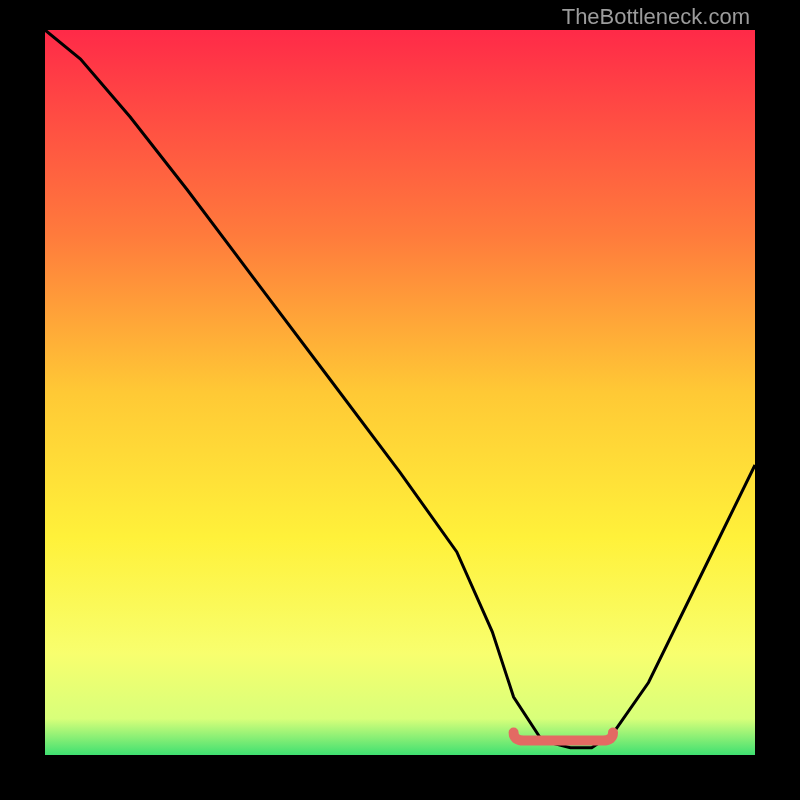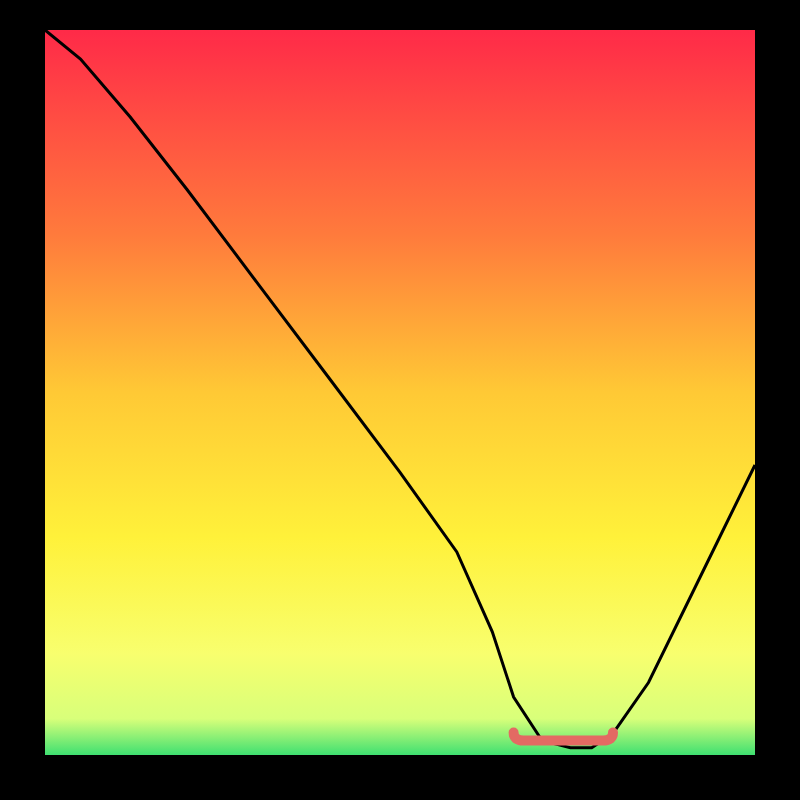--- a/index.html
+++ b/index.html
@@ -15,20 +15,21 @@
 </style>
 </head>
 <body>
 
 <div class="wrap">
   <div class="black-frame frame-left"></div>
   <div class="black-frame frame-right"></div>
   <div class="black-frame frame-top"></div>
   <div class="black-frame frame-bottom"></div>
 
+  <div class="watermark">TheBottleneck.com</div>
 
   <div class="chart">
     <svg viewBox="0 0 710 725" preserveAspectRatio="none">
       <defs>
         <linearGradient id="grad" x1="0" y1="0" x2="0" y2="1">
           <stop offset="0%" stop-color="#ff2a48"></stop>
           <stop offset="28%" stop-color="#ff7a3c"></stop>
           <stop offset="50%" stop-color="#ffc935"></stop>
           <stop offset="70%" stop-color="#fff13a"></stop>
           <stop offset="86%" stop-color="#f8ff6e"></stop>

